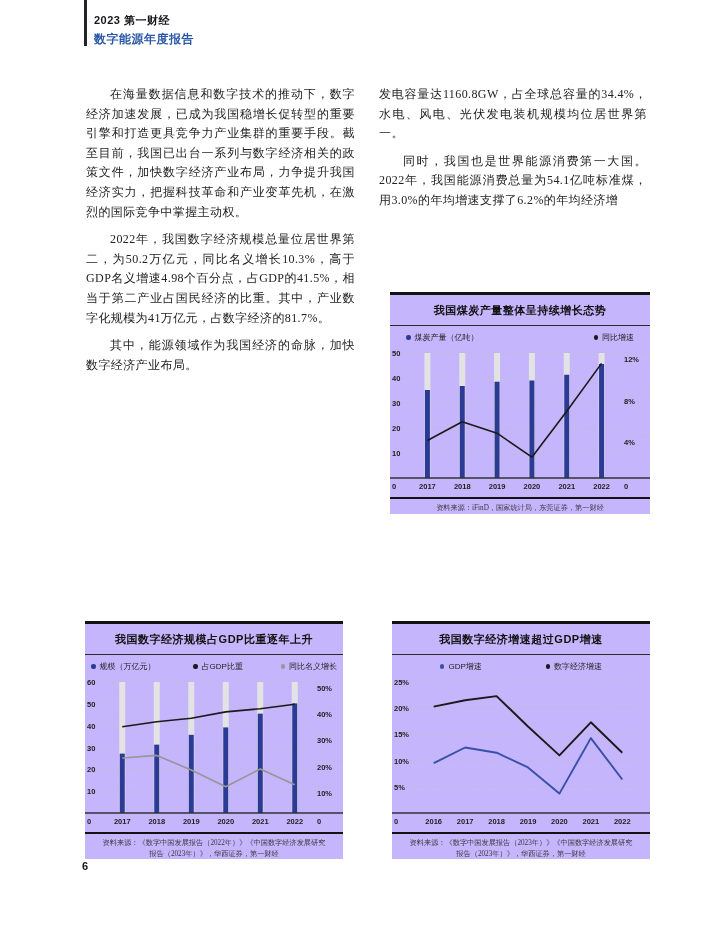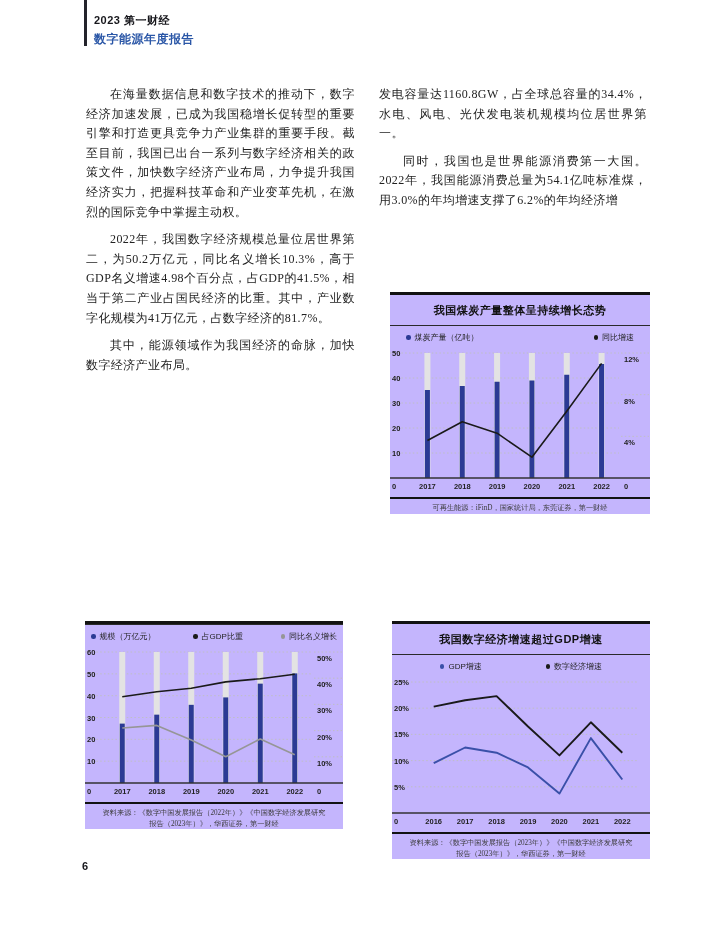--- a/index.html
+++ b/index.html
@@ -117,24 +117,25 @@
         <text x="37.41666666666667" y="144" text-anchor="middle" font-size="7.5" font-weight="bold" fill="#222" font-family="Liberation Sans, DejaVu Sans, sans-serif">2017</text>
         <text x="72.25" y="144" text-anchor="middle" font-size="7.5" font-weight="bold" fill="#222" font-family="Liberation Sans, DejaVu Sans, sans-serif">2018</text>
         <text x="107.08333333333333" y="144" text-anchor="middle" font-size="7.5" font-weight="bold" fill="#222" font-family="Liberation Sans, DejaVu Sans, sans-serif">2019</text>
         <text x="141.91666666666669" y="144" text-anchor="middle" font-size="7.5" font-weight="bold" fill="#222" font-family="Liberation Sans, DejaVu Sans, sans-serif">2020</text>
         <text x="176.75" y="144" text-anchor="middle" font-size="7.5" font-weight="bold" fill="#222" font-family="Liberation Sans, DejaVu Sans, sans-serif">2021</text>
         <text x="211.58333333333334" y="144" text-anchor="middle" font-size="7.5" font-weight="bold" fill="#222" font-family="Liberation Sans, DejaVu Sans, sans-serif">2022</text>
         <text x="2" y="144" text-anchor="start" font-size="7.5" font-weight="bold" fill="#222" font-family="Liberation Sans, DejaVu Sans, sans-serif">0</text>
         <text x="234" y="144" text-anchor="start" font-size="7.5" font-weight="bold" fill="#222" font-family="Liberation Sans, DejaVu Sans, sans-serif">0</text>
       </svg>
     <div class="chart-bottom"></div>
-    <div class="chart-source">可再生能源：iFinD，国家统计局，东莞证券，第一财经</div>
+    <div class="chart-source">资料来源：iFinD，国家统计局，东莞证券，第一财经</div>
   </figure>
 
   <figure class="chart" id="chart-1">
+    <figcaption class="chart-title">我国数字经济规模占GDP比重逐年上升</figcaption>
     <div class="chart-sep"></div>
     <div class="chart-legend">
         <span class="legend-item">
           <span class="legend-dot" style="background: rgb(43, 58, 148);"></span>
           <span>规模（万亿元）</span>
         </span>
         <span class="legend-item">
           <span class="legend-dot" style="background: rgb(26, 26, 26);"></span>
           <span>占GDP比重</span>
         </span>

